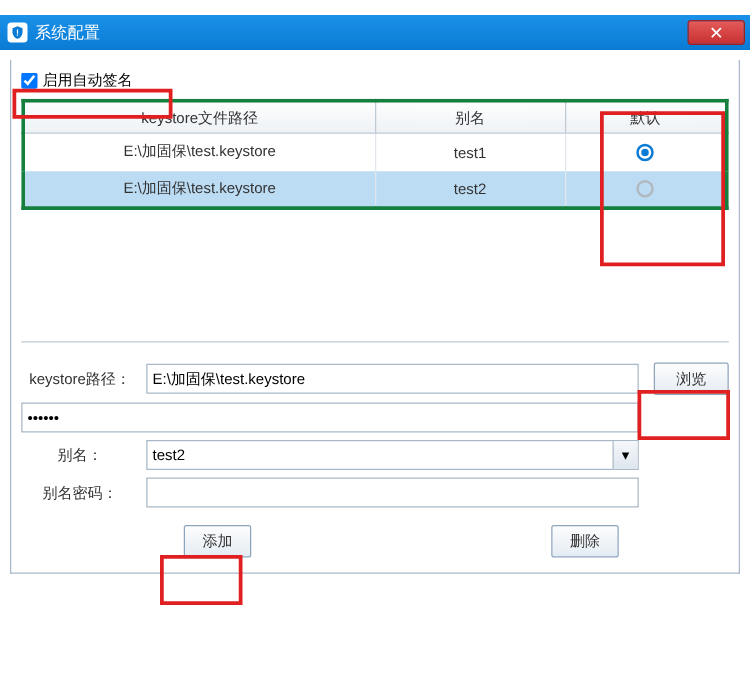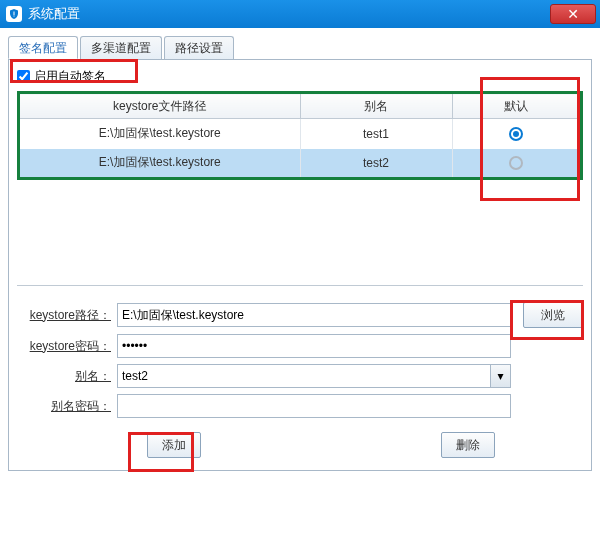--- a/index.html
+++ b/index.html
@@ -12,20 +12,21 @@
     height: 543px;
     overflow: hidden;
   }
   .titlebar {
     height: 28px;
     background: linear-gradient(to bottom, #1a91e8, #0a7bd4);
     color: #fff;
     display: flex;
     align-items: center;
     padding: 0 4px 0 6px;
+    margin-top: 12px;
   }
   .titlebar .icon {
     width: 16px; height: 16px;
     background: #fff;
     border-radius: 3px;
     display: flex;
     align-items: center;
     justify-content: center;
     margin-right: 6px;
   }
@@ -129,24 +130,23 @@
     border-radius: 50%;
   }
   .radio-circle.unchecked { border-color: #b0b8c0; }
   .form-row {
     display: flex;
     align-items: center;
     margin: 6px 0;
   }
   .form-label {
     width: 100px;
-    text-align: right;
+    text-align: center;
     padding-right: 6px;
     color: #333;
-    text-decoration: underline;
   }
   .text-input, .select-wrap {
     flex: 1;
     height: 24px;
     border: 1px solid #a8b8c8;
     background: #fff;
     padding: 0 4px;
     font-family: inherit;
     font-size: 12px;
   }
@@ -207,25 +207,20 @@
           <path fill="#fff" d="M11 7h2v7h-2zm0 8h2v2h-2z"></path>
         </svg>
     </span>
     <span class="title">系统配置</span>
     <div class="close-btn">
       <span>✕</span>
     </div>
   </div>
 
   <div class="client">
-    <div class="tabs">
-      <div class="tab active">签名配置</div>
-      <div class="tab">多渠道配置</div>
-      <div class="tab">路径设置</div>
-    </div>
 
     <div class="panel">
 
       <label class="auto-sign">
         <input type="checkbox" checked="" style="">
         <span>启用自动签名</span>
       </label>
 
       <div class="table-wrap">
         <table class="table">
@@ -258,21 +253,20 @@
 
       <div style="height:10px"></div>
 
       <div class="form-row">
         <div class="form-label">keystore路径：</div>
         <input class="text-input" value="E:\加固保\test.keystore" style="">
         <button class="btn browse-btn">浏览</button>
       </div>
 
       <div class="form-row">
-        <div class="form-label">keystore密码：</div>
         <input class="text-input" value="••••••" style="">
         <div style="width:72px"></div>
       </div>
 
       <div class="form-row">
         <div class="form-label">别名：</div>
         <div class="select-wrap">
           <div class="sel-value">test2</div>
           <div class="sel-btn">
             <span>▾</span>

